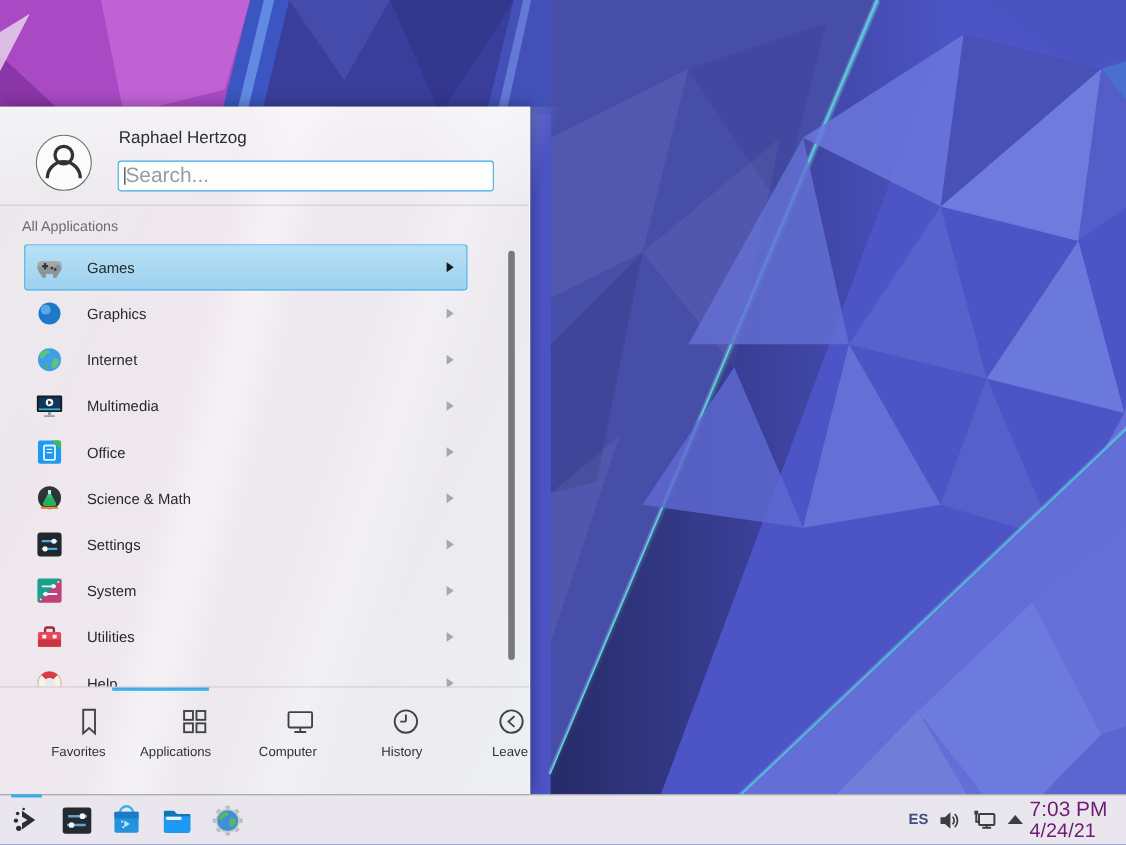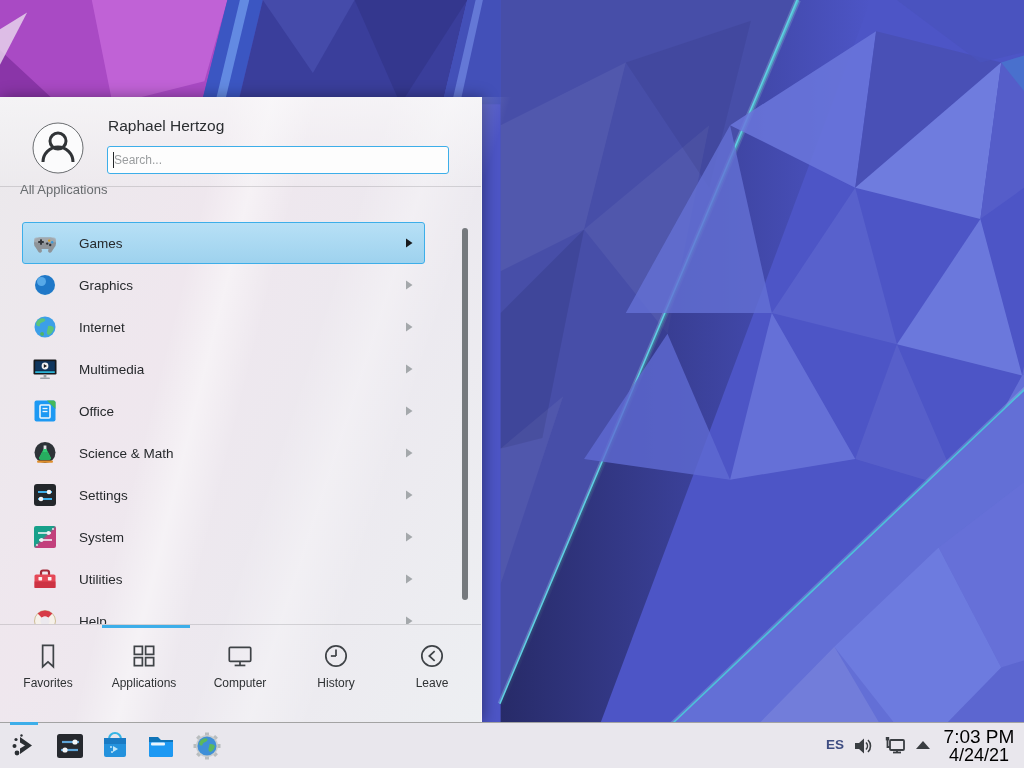--- a/index.html
+++ b/index.html
@@ -16,51 +16,51 @@
   .streak.s1{left:150px;top:0;width:90px;height:625px;transform:skewX(-14deg);
     background:linear-gradient(90deg,rgba(255,255,255,0),rgba(255,255,255,.45),rgba(255,255,255,0));}
   .streak.s2{left:290px;top:0;width:120px;height:625px;transform:skewX(-18deg);
     background:linear-gradient(90deg,rgba(255,255,255,0),rgba(255,255,255,.3),rgba(255,255,255,0));}
   .popup-header{position:absolute;left:0;top:0;width:100%;height:89px;
     background:linear-gradient(180deg,rgba(250,250,251,.6),rgba(240,240,242,.2));}
   .avatar{position:absolute;left:32px;top:25px;width:52px;height:52px;}
   .user-name{position:absolute;left:108px;top:20px;font-size:15.5px;color:#2b2e31;}
   .search-wrap{position:absolute;left:107px;top:49px;width:342px;height:28px;}
   .search-wrap input{width:100%;height:100%;box-sizing:border-box;border:1px solid #3daee9;
-    border-radius:3px;background:#fdfdfd;padding:0 6px;font-size:12px;color:#a21caf;
+    border-radius:3px;background:#fdfdfd;padding:0 6px;font-size:19px;color:#a21caf;
     font-family:"Liberation Sans",sans-serif;outline:none;}
   .search-wrap input::placeholder{color:#9a9d9f;}
   .caret{position:absolute;left:6px;top:6px;width:1px;height:16px;background:#232629;}
   .hsep{position:absolute;left:0;width:100%;height:1px;background:rgba(120,120,125,.25);}
-  .section-label{position:absolute;left:20px;top:85px;font-size:13px;color:#686c6f;}
+  .section-label{position:absolute;left:20px;top:101px;font-size:13px;color:#686c6f;}
   
   .app-list{position:absolute;left:0;top:125px;width:100%;height:402px;overflow:hidden;}
   .app-row{height:40px;margin:0 56px 0 22px;display:flex;align-items:center;position:relative;
     border:1px solid transparent;border-radius:3px;text-align:right;}
   .app-row.selected{background:linear-gradient(180deg,#b7e0f6,#9ed2ee);border-color:#3daee9;}
   .app-icon{width:26px;height:26px;margin-left:9px;flex:0 0 26px;}
   .app-label{margin-left:21px;font-size:13.5px;color:#26292c;}
   .row-arrow{position:absolute;right:11px;top:50%;transform:translateY(-50%);width:8px;height:10px;}
   .row-arrow svg{width:8px;height:10px;}
   .scrollbar{position:absolute;right:13px;top:6px;width:6px;height:372px;border-radius:3px;
     background:#75797d;}
   
   .tab-indicator{position:absolute;left:102px;top:528px;width:88px;height:3px;background:#3daee9;}
   .tabbar{position:absolute;left:0;top:531px;width:100%;height:94px;display:flex;}
-  .tab{width:96px;display:flex;flex-direction:column;align-items:center;padding-top:13px;}
+  .tab{width:96px;display:flex;flex-direction:column;align-items:flex-end;padding-top:13px;}
   .tab-icon{width:30px;height:30px;}
   .tab-label{margin-top:5px;font-size:12px;color:#2f3234;}
   
   .panel{position:absolute;left:0;bottom:0;width:100%;height:46px;background:#e9e7ed;
     border-top:1px solid #a3a3a3;box-sizing:border-box;}
   .task-icon{position:absolute;top:8px;width:30px;height:30px;}
   .task-indicator{position:absolute;left:10px;top:-1px;width:28px;height:3px;background:#3daee9;}
   .kbd-layout{position:absolute;right:224px;top:14px;font-size:13.5px;font-weight:bold;color:#3e4d82;}
   .tray-icon{position:absolute;top:12px;width:22px;height:22px;}
-  .clock{position:absolute;right:46px;top:3px;width:86px;text-align:center;color:#000000;}
+  .clock{position:absolute;right:46px;top:3px;width:86px;text-align:left;color:#701a75;}
   .clock .time{font-size:19px;line-height:21px;}
   .clock .date{font-size:18px;line-height:17px;}
   .show-desktop{position:absolute;right:7px;top:9px;width:26px;height:26px;}
 </style>
 </head>
 <body>
 
 <div class="screen">
 
   <svg class="wallpaper" viewBox="0 0 1024 768">

